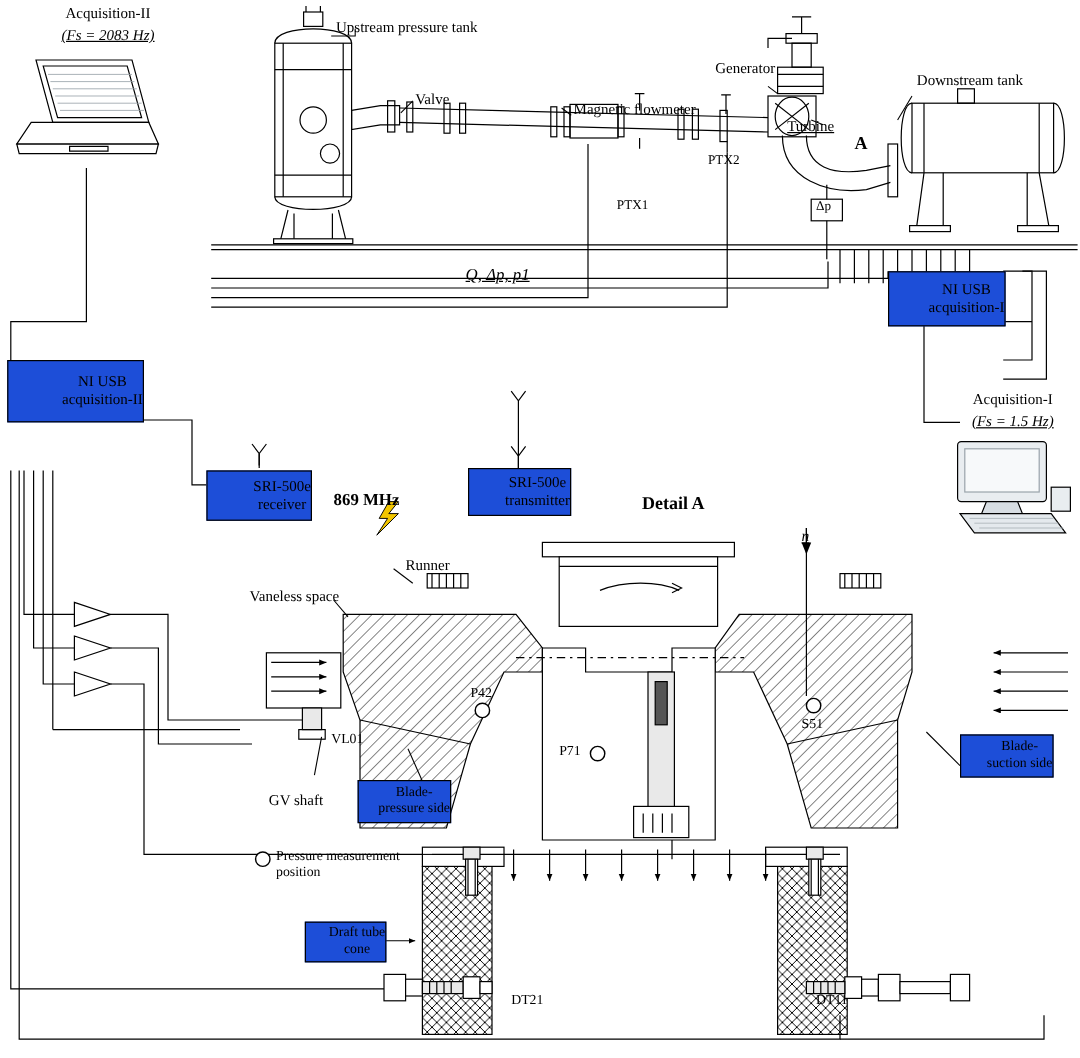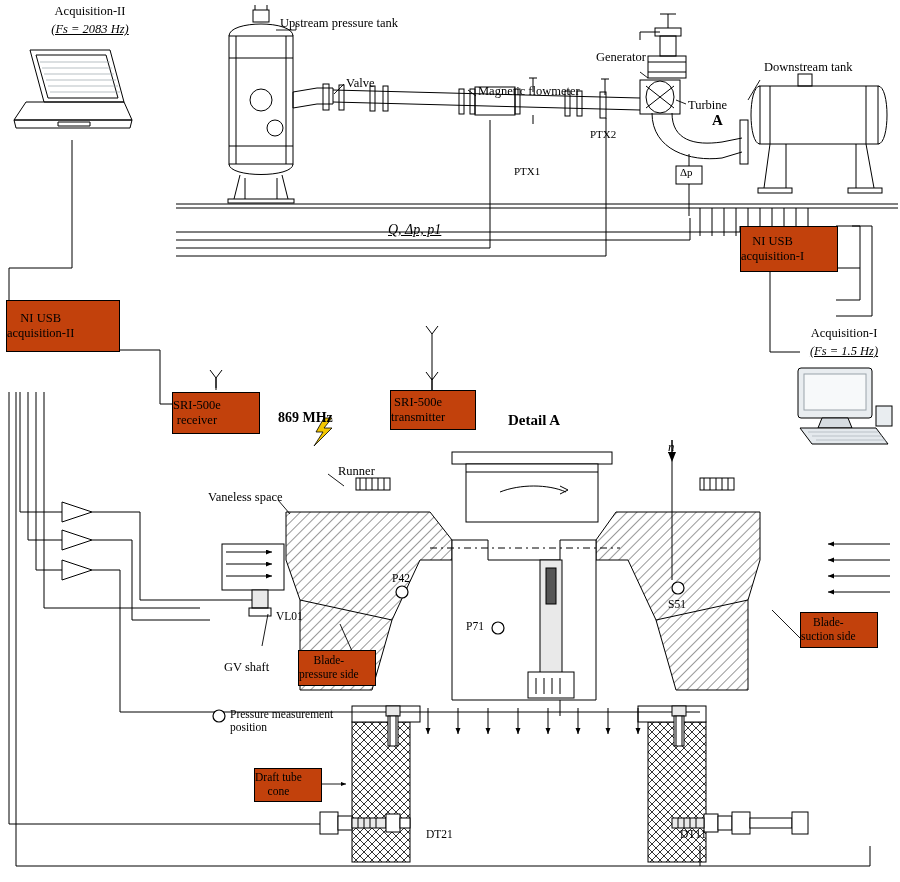--- a/index.html
+++ b/index.html
@@ -1,20 +1,20 @@
 <!DOCTYPE html>
 <html><head>
 <meta charset="utf-8">
 <style>
   html,body{margin:0;padding:0;background:#fff;}
   body{width:900px;height:882px;position:relative;font-family:"Liberation Serif",serif;color:#000;overflow:hidden;}
   #stage{position:absolute;left:0;top:0;width:848px;height:882px;}
   .lbl{position:absolute;font-size:12.5px;line-height:1.15;white-space:pre;}
   .lbl.c{text-align:center;}
-  .box{position:absolute;border:1px solid #000;background:#c2410c;font-size:12.5px;line-height:1.2;text-align:center;display:flex;align-items:center;justify-content:flex-start;}
+  .box{position:absolute;border:1px solid #000;background:#1d4ed8;font-size:12.5px;line-height:1.2;text-align:center;display:flex;align-items:center;justify-content:flex-end;}
   .ital{font-style:italic;text-decoration:underline;}
   .bold{font-weight:bold;}
   svg{position:absolute;left:0;top:0;}
   .ln{stroke:#000;fill:none;}
   .thin{stroke-width:1;}
   .hatch{fill:url(#hatchA);stroke:#000;stroke-width:1;}
   .xhatch{fill:url(#hatchX);stroke:#000;stroke-width:1;}
   .wh{fill:#fff;stroke:#000;stroke-width:1;}
   .gr{fill:#e9e9e9;stroke:#000;stroke-width:1;}
   .dk{fill:#555;stroke:#000;stroke-width:1;}
@@ -321,21 +321,21 @@
     <g stroke="#9aa3aa" stroke-width="0.7">
       <path d="M34,18 L104,18 M36,24 L106,24 M38,30 L108,30 M40,36 L110,36 M42,42 L112,42 M44,48 L114,48"></path>
     </g>
   </svg>
 </div>
 
 <div class="lbl" style="left:280px;top:16px;"><span>Upstream pressure tank</span></div>
 <div class="lbl" style="left:346px;top:76px;"><span>Valve</span></div>
 <div class="lbl" style="left:478px;top:84px;"><span>Magnetic flowmeter</span></div>
 <div class="lbl" style="left:596px;top:50px;"><span>Generator</span></div>
-<div class="lbl" style="left:688px;top:98px;"><span>Turbine</span></div>
+<div class="lbl" style="left:656px;top:98px;text-decoration:underline;"><span>Turbine</span></div>
 <div class="lbl" style="left:764px;top:60px;"><span>Downstream tank</span></div>
 <div class="lbl" style="left:514px;top:124px;font-size:11px;margin-top:41px;"><span>PTX1</span></div>
 <div class="lbl" style="left:590px;top:128px;font-size:11px;"><span>PTX2</span></div>
 <div class="lbl" style="left:680px;top:166px;font-size:11px;"><span>Δp</span></div>
 <div class="lbl bold" style="left:712px;top:112px;font-size:15px;"><span>A</span></div>
 
 <div class="lbl ital" style="left:352px;top:222px;font-size:14px;margin-left:36px;"><span>Q, Δp, p1</span></div>
 
 <div class="box" style="left:740px;top:226px;width:96px;height:44px;white-space:pre-line;"><span>NI USB
 acquisition-I</span></div>
@@ -357,21 +357,21 @@
     <rect x="84" y="42" width="16" height="20" fill="#e9edf0" stroke="#000"></rect>
   </svg>
 </div>
 
 <div class="lbl bold" style="left:278px;top:410px;font-size:14px;"><span>869 MHz</span></div>
 <div class="box" style="left:390px;top:390px;width:84px;height:38px;white-space:pre-line;"><span>SRI-500e
 transmitter</span></div>
 <div class="box" style="left:172px;top:392px;width:86px;height:40px;white-space:pre-line;"><span>SRI-500e
 receiver</span></div>
 
-<div class="lbl bold" style="left:508px;top:412px;font-size:15px;"><span>Detail A</span></div>
+<div class="lbl bold" style="left:535px;top:412px;font-size:15px;"><span>Detail A</span></div>
 <div class="lbl ital" style="left:668px;top:440px;font-size:13px;"><span>n</span></div>
 
 <div class="lbl" style="left:290px;top:464px;margin-left:48px;"><span>Runner</span></div>
 <div class="lbl" style="left:208px;top:490px;"><span>Vaneless space</span></div>
 <div class="lbl" style="left:224px;top:640px;margin-top:20px;"><span>GV shaft</span></div>
 
 <div class="box" style="left:298px;top:650px;width:76px;height:34px;white-space:pre-line;font-size:11.5px;"><span>Blade-
 pressure side</span></div>
 <div class="box" style="left:800px;top:612px;width:76px;height:34px;white-space:pre-line;font-size:11.5px;"><span>Blade-
 suction side</span></div>

